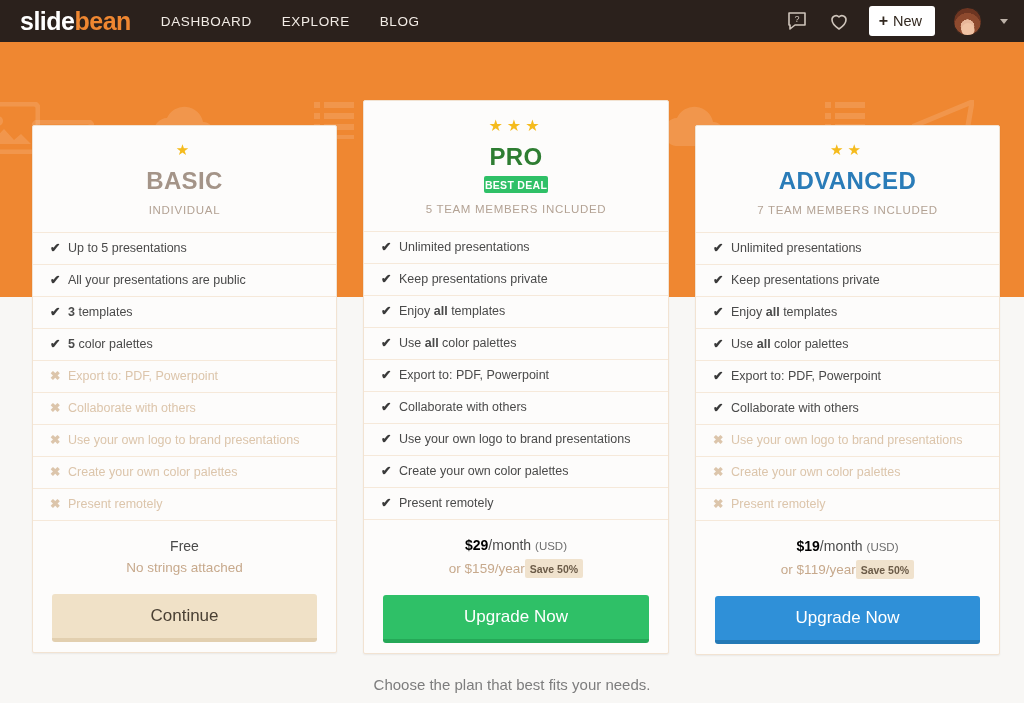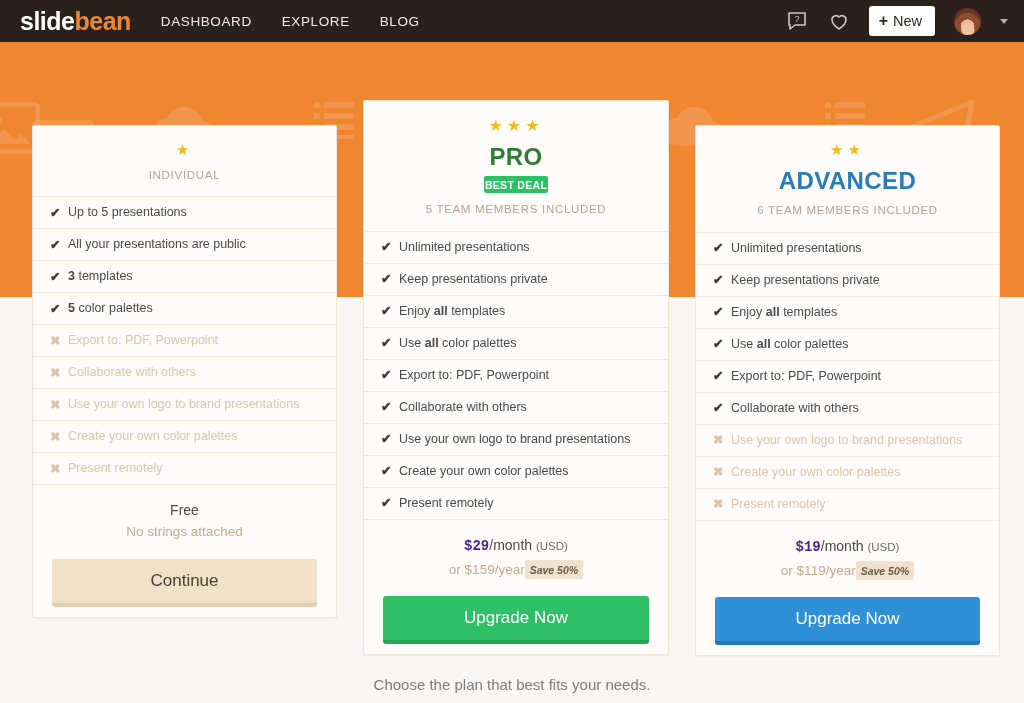--- a/index.html
+++ b/index.html
@@ -105,29 +105,29 @@
   }
   .feature.on  { color: #4a4a4a; }
   .feature.off { color: #dcc5ab; }
   .f-mark { font-size: 12.5px; line-height: 1; width: 11px; }
   .feature.on  .f-mark { color: #3a3a3a; font-weight: bold; }
   .feature.off .f-mark { color: #dcc5ab; font-weight: bold; }
   .f-text b { font-weight: bold; }
 
   .plan-foot { padding: 15px 19px 10px; text-align: center; }
   .price-main { font-size: 14px; color: #4a4a4a; line-height: 1.5; }
-  .price-main b { font-weight: bold; color: #4c1d95; font-family: Liberation Mono, monospace; }
+  .price-main b { font-weight: bold; color: #000000; }
   .price-main .usd { font-size: 11.5px; color: #6d6d6d; }
   .price-sub {
     font-size: 13.5px; color: #c7a98c; line-height: 1.6; margin-top: 2px;
     display: flex; align-items: center; justify-content: center; 
   }
   .save-badge {
     background: #f0e2cd; color: #6b5b48; font-size: 10.5px; font-weight: bold;
-    padding: 2px 5px 1px; border-radius: 2px; white-space: nowrap; font-style: italic;
+    padding: 2px 5px 1px; border-radius: 2px; white-space: nowrap;
   }
   .free-line { font-size: 14px; color: #4a4a4a; line-height: 1.5; }
   .free-sub  { font-size: 13.5px; color: #c7a98c; line-height: 1.6; }
 
   .cta {
     display: block; width: 100%; margin-top: 16px;
     font-family: "Liberation Sans", sans-serif;
     font-size: 17px; padding: 13px 0 14px; border: none;
     border-radius: 3px; cursor: pointer; line-height: 1;
   }
@@ -240,20 +240,21 @@
       <svg width="62" height="52" viewBox="0 0 62 52">
           <path d="M60 2L2 26l20 7 3 17 9-13 18 12z" fill="none" stroke="#fff" stroke-width="5" stroke-linejoin="round"></path>
         </svg>
     </span>
   </div>
 
   <div id="plans-host">
       <div class="plan plan-basic">
         <div class="plan-head">
           <div class="stars">★</div>
+          <div class="plan-name">BASIC</div>
           <div class="plan-sub">INDIVIDUAL</div>
         </div>
         <div class="features">
           <div class="feature on">
             <span class="f-mark">✔</span>
             <span class="f-text">Up to 5 presentations</span>
           </div>
           <div class="feature on">
             <span class="f-mark">✔</span>
             <span class="f-text">All your presentations are public</span>
@@ -344,21 +345,21 @@
             <span>or $159/year</span>
             <span class="save-badge">Save 50%</span>
           </div>
           <button class="cta cta-pro">Upgrade Now</button>
         </div>
       </div>
       <div class="plan plan-advanced">
         <div class="plan-head">
           <div class="stars">★★</div>
           <div class="plan-name">ADVANCED</div>
-          <div class="plan-sub">6 TEAM MEMBERS INCLUDED</div>
+          <div class="plan-sub">7 TEAM MEMBERS INCLUDED</div>
         </div>
         <div class="features">
           <div class="feature on">
             <span class="f-mark">✔</span>
             <span class="f-text">Unlimited presentations</span>
           </div>
           <div class="feature on">
             <span class="f-mark">✔</span>
             <span class="f-text">Keep presentations private</span>
           </div>

